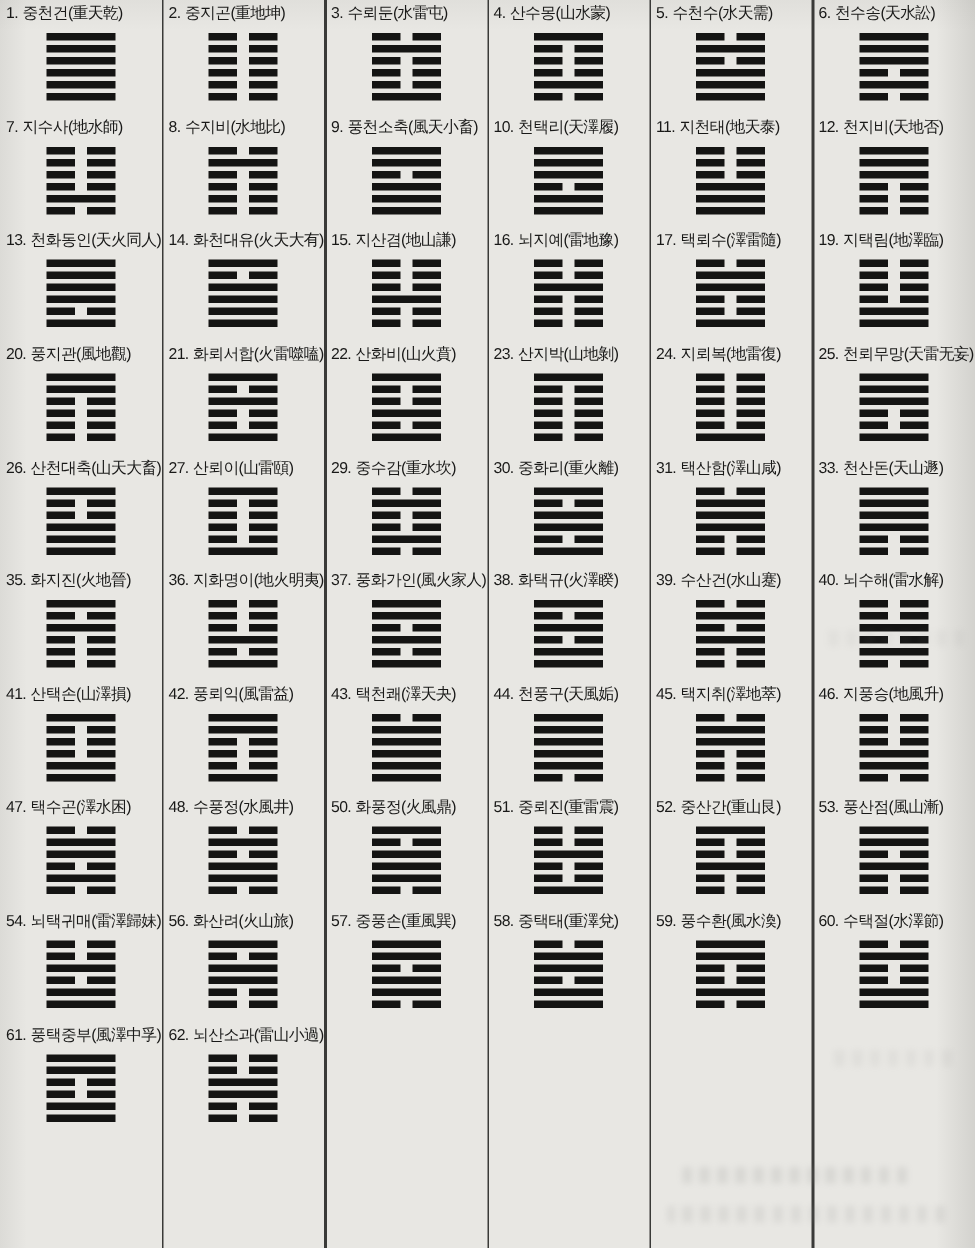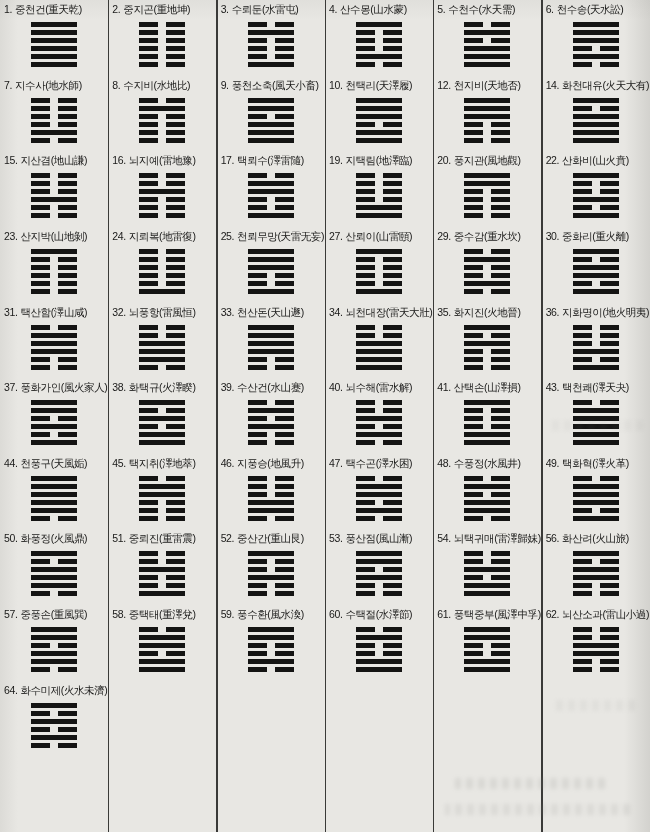--- a/index.html
+++ b/index.html
@@ -291,20 +291,43 @@
           <div class="ln solid"></div>
           <div class="ln broken">
             <span class="half"></span>
             <span class="half"></span>
           </div>
           <div class="ln solid"></div>
           <div class="ln solid"></div>
         </div>
   </div>
 
+  <div class="cell">
+    <div class="label">
+      <span class="num">11.</span>
+      <span class="nm">지천태(地天泰)</span>
+    </div>
+    <div class="figure">
+          <div class="ln broken">
+            <span class="half"></span>
+            <span class="half"></span>
+          </div>
+          <div class="ln broken">
+            <span class="half"></span>
+            <span class="half"></span>
+          </div>
+          <div class="ln broken">
+            <span class="half"></span>
+            <span class="half"></span>
+          </div>
+          <div class="ln solid"></div>
+          <div class="ln solid"></div>
+          <div class="ln solid"></div>
+        </div>
+  </div>
 
   <div class="cell">
     <div class="label">
       <span class="num">12.</span>
       <span class="nm">천지비(天地否)</span>
     </div>
     <div class="figure">
           <div class="ln solid"></div>
           <div class="ln solid"></div>
           <div class="ln solid"></div>
@@ -316,20 +339,37 @@
             <span class="half"></span>
             <span class="half"></span>
           </div>
           <div class="ln broken">
             <span class="half"></span>
             <span class="half"></span>
           </div>
         </div>
   </div>
 
+  <div class="cell">
+    <div class="label">
+      <span class="num">13.</span>
+      <span class="nm">천화동인(天火同人)</span>
+    </div>
+    <div class="figure">
+          <div class="ln solid"></div>
+          <div class="ln solid"></div>
+          <div class="ln solid"></div>
+          <div class="ln solid"></div>
+          <div class="ln broken">
+            <span class="half"></span>
+            <span class="half"></span>
+          </div>
+          <div class="ln solid"></div>
+        </div>
+  </div>
 
   <div class="cell">
     <div class="label">
       <span class="num">14.</span>
       <span class="nm">화천대유(火天大有)</span>
     </div>
     <div class="figure">
           <div class="ln solid"></div>
           <div class="ln broken">
             <span class="half"></span>
@@ -474,20 +514,43 @@
             <span class="half"></span>
             <span class="half"></span>
           </div>
           <div class="ln broken">
             <span class="half"></span>
             <span class="half"></span>
           </div>
         </div>
   </div>
 
+  <div class="cell">
+    <div class="label">
+      <span class="num">21.</span>
+      <span class="nm">화뢰서합(火雷噬嗑)</span>
+    </div>
+    <div class="figure">
+          <div class="ln solid"></div>
+          <div class="ln broken">
+            <span class="half"></span>
+            <span class="half"></span>
+          </div>
+          <div class="ln solid"></div>
+          <div class="ln broken">
+            <span class="half"></span>
+            <span class="half"></span>
+          </div>
+          <div class="ln broken">
+            <span class="half"></span>
+            <span class="half"></span>
+          </div>
+          <div class="ln solid"></div>
+        </div>
+  </div>
 
   <div class="cell">
     <div class="label">
       <span class="num">22.</span>
       <span class="nm">산화비(山火賁)</span>
     </div>
     <div class="figure">
           <div class="ln solid"></div>
           <div class="ln broken">
             <span class="half"></span>
@@ -580,20 +643,40 @@
             <span class="half"></span>
           </div>
           <div class="ln broken">
             <span class="half"></span>
             <span class="half"></span>
           </div>
           <div class="ln solid"></div>
         </div>
   </div>
 
+  <div class="cell">
+    <div class="label">
+      <span class="num">26.</span>
+      <span class="nm">산천대축(山天大畜)</span>
+    </div>
+    <div class="figure">
+          <div class="ln solid"></div>
+          <div class="ln broken">
+            <span class="half"></span>
+            <span class="half"></span>
+          </div>
+          <div class="ln broken">
+            <span class="half"></span>
+            <span class="half"></span>
+          </div>
+          <div class="ln solid"></div>
+          <div class="ln solid"></div>
+          <div class="ln solid"></div>
+        </div>
+  </div>
 
   <div class="cell">
     <div class="label">
       <span class="num">27.</span>
       <span class="nm">산뢰이(山雷頤)</span>
     </div>
     <div class="figure">
           <div class="ln solid"></div>
           <div class="ln broken">
             <span class="half"></span>
@@ -681,43 +764,20 @@
             <span class="half"></span>
             <span class="half"></span>
           </div>
           <div class="ln broken">
             <span class="half"></span>
             <span class="half"></span>
           </div>
         </div>
   </div>
 
-  <div class="cell">
-    <div class="label">
-      <span class="num">32.</span>
-      <span class="nm">뇌풍항(雷風恒)</span>
-    </div>
-    <div class="figure">
-          <div class="ln broken">
-            <span class="half"></span>
-            <span class="half"></span>
-          </div>
-          <div class="ln broken">
-            <span class="half"></span>
-            <span class="half"></span>
-          </div>
-          <div class="ln solid"></div>
-          <div class="ln solid"></div>
-          <div class="ln solid"></div>
-          <div class="ln broken">
-            <span class="half"></span>
-            <span class="half"></span>
-          </div>
-        </div>
-  </div>
 
   <div class="cell">
     <div class="label">
       <span class="num">33.</span>
       <span class="nm">천산돈(天山遯)</span>
     </div>
     <div class="figure">
           <div class="ln solid"></div>
           <div class="ln solid"></div>
           <div class="ln solid"></div>
@@ -726,40 +786,20 @@
             <span class="half"></span>
             <span class="half"></span>
           </div>
           <div class="ln broken">
             <span class="half"></span>
             <span class="half"></span>
           </div>
         </div>
   </div>
 
-  <div class="cell">
-    <div class="label">
-      <span class="num">34.</span>
-      <span class="nm">뇌천대장(雷天大壯)</span>
-    </div>
-    <div class="figure">
-          <div class="ln broken">
-            <span class="half"></span>
-            <span class="half"></span>
-          </div>
-          <div class="ln broken">
-            <span class="half"></span>
-            <span class="half"></span>
-          </div>
-          <div class="ln solid"></div>
-          <div class="ln solid"></div>
-          <div class="ln solid"></div>
-          <div class="ln solid"></div>
-        </div>
-  </div>
 
   <div class="cell">
     <div class="label">
       <span class="num">35.</span>
       <span class="nm">화지진(火地晉)</span>
     </div>
     <div class="figure">
           <div class="ln solid"></div>
           <div class="ln broken">
             <span class="half"></span>
@@ -921,20 +961,43 @@
           </div>
           <div class="ln broken">
             <span class="half"></span>
             <span class="half"></span>
           </div>
           <div class="ln solid"></div>
           <div class="ln solid"></div>
         </div>
   </div>
 
+  <div class="cell">
+    <div class="label">
+      <span class="num">42.</span>
+      <span class="nm">풍뢰익(風雷益)</span>
+    </div>
+    <div class="figure">
+          <div class="ln solid"></div>
+          <div class="ln solid"></div>
+          <div class="ln broken">
+            <span class="half"></span>
+            <span class="half"></span>
+          </div>
+          <div class="ln broken">
+            <span class="half"></span>
+            <span class="half"></span>
+          </div>
+          <div class="ln broken">
+            <span class="half"></span>
+            <span class="half"></span>
+          </div>
+          <div class="ln solid"></div>
+        </div>
+  </div>
 
   <div class="cell">
     <div class="label">
       <span class="num">43.</span>
       <span class="nm">택천쾌(澤天夬)</span>
     </div>
     <div class="figure">
           <div class="ln broken">
             <span class="half"></span>
             <span class="half"></span>
@@ -1060,40 +1123,20 @@
           </div>
           <div class="ln solid"></div>
           <div class="ln solid"></div>
           <div class="ln broken">
             <span class="half"></span>
             <span class="half"></span>
           </div>
         </div>
   </div>
 
-  <div class="cell">
-    <div class="label">
-      <span class="num">49.</span>
-      <span class="nm">택화혁(澤火革)</span>
-    </div>
-    <div class="figure">
-          <div class="ln broken">
-            <span class="half"></span>
-            <span class="half"></span>
-          </div>
-          <div class="ln solid"></div>
-          <div class="ln solid"></div>
-          <div class="ln solid"></div>
-          <div class="ln broken">
-            <span class="half"></span>
-            <span class="half"></span>
-          </div>
-          <div class="ln solid"></div>
-        </div>
-  </div>
 
   <div class="cell">
     <div class="label">
       <span class="num">50.</span>
       <span class="nm">화풍정(火風鼎)</span>
     </div>
     <div class="figure">
           <div class="ln solid"></div>
           <div class="ln broken">
             <span class="half"></span>
@@ -1368,43 +1411,20 @@
             <span class="half"></span>
           </div>
           <div class="ln broken">
             <span class="half"></span>
             <span class="half"></span>
           </div>
         </div>
   </div>
 
 
-  <div class="cell">
-    <div class="label">
-      <span class="num">64.</span>
-      <span class="nm">화수미제(火水未濟)</span>
-    </div>
-    <div class="figure">
-          <div class="ln solid"></div>
-          <div class="ln broken">
-            <span class="half"></span>
-            <span class="half"></span>
-          </div>
-          <div class="ln solid"></div>
-          <div class="ln broken">
-            <span class="half"></span>
-            <span class="half"></span>
-          </div>
-          <div class="ln solid"></div>
-          <div class="ln broken">
-            <span class="half"></span>
-            <span class="half"></span>
-          </div>
-        </div>
-  </div>
 <div class="cell"></div>
       <div class="cell"></div>
     </div>
 
   <div class="divider" style="left:107.8px"></div>
   <div class="divider" style="left:216.2px"></div>
   <div class="divider" style="left:324.5px"></div>
   <div class="divider" style="left:432.8px"></div>
   <div class="divider" style="left:541.2px"></div>
 

